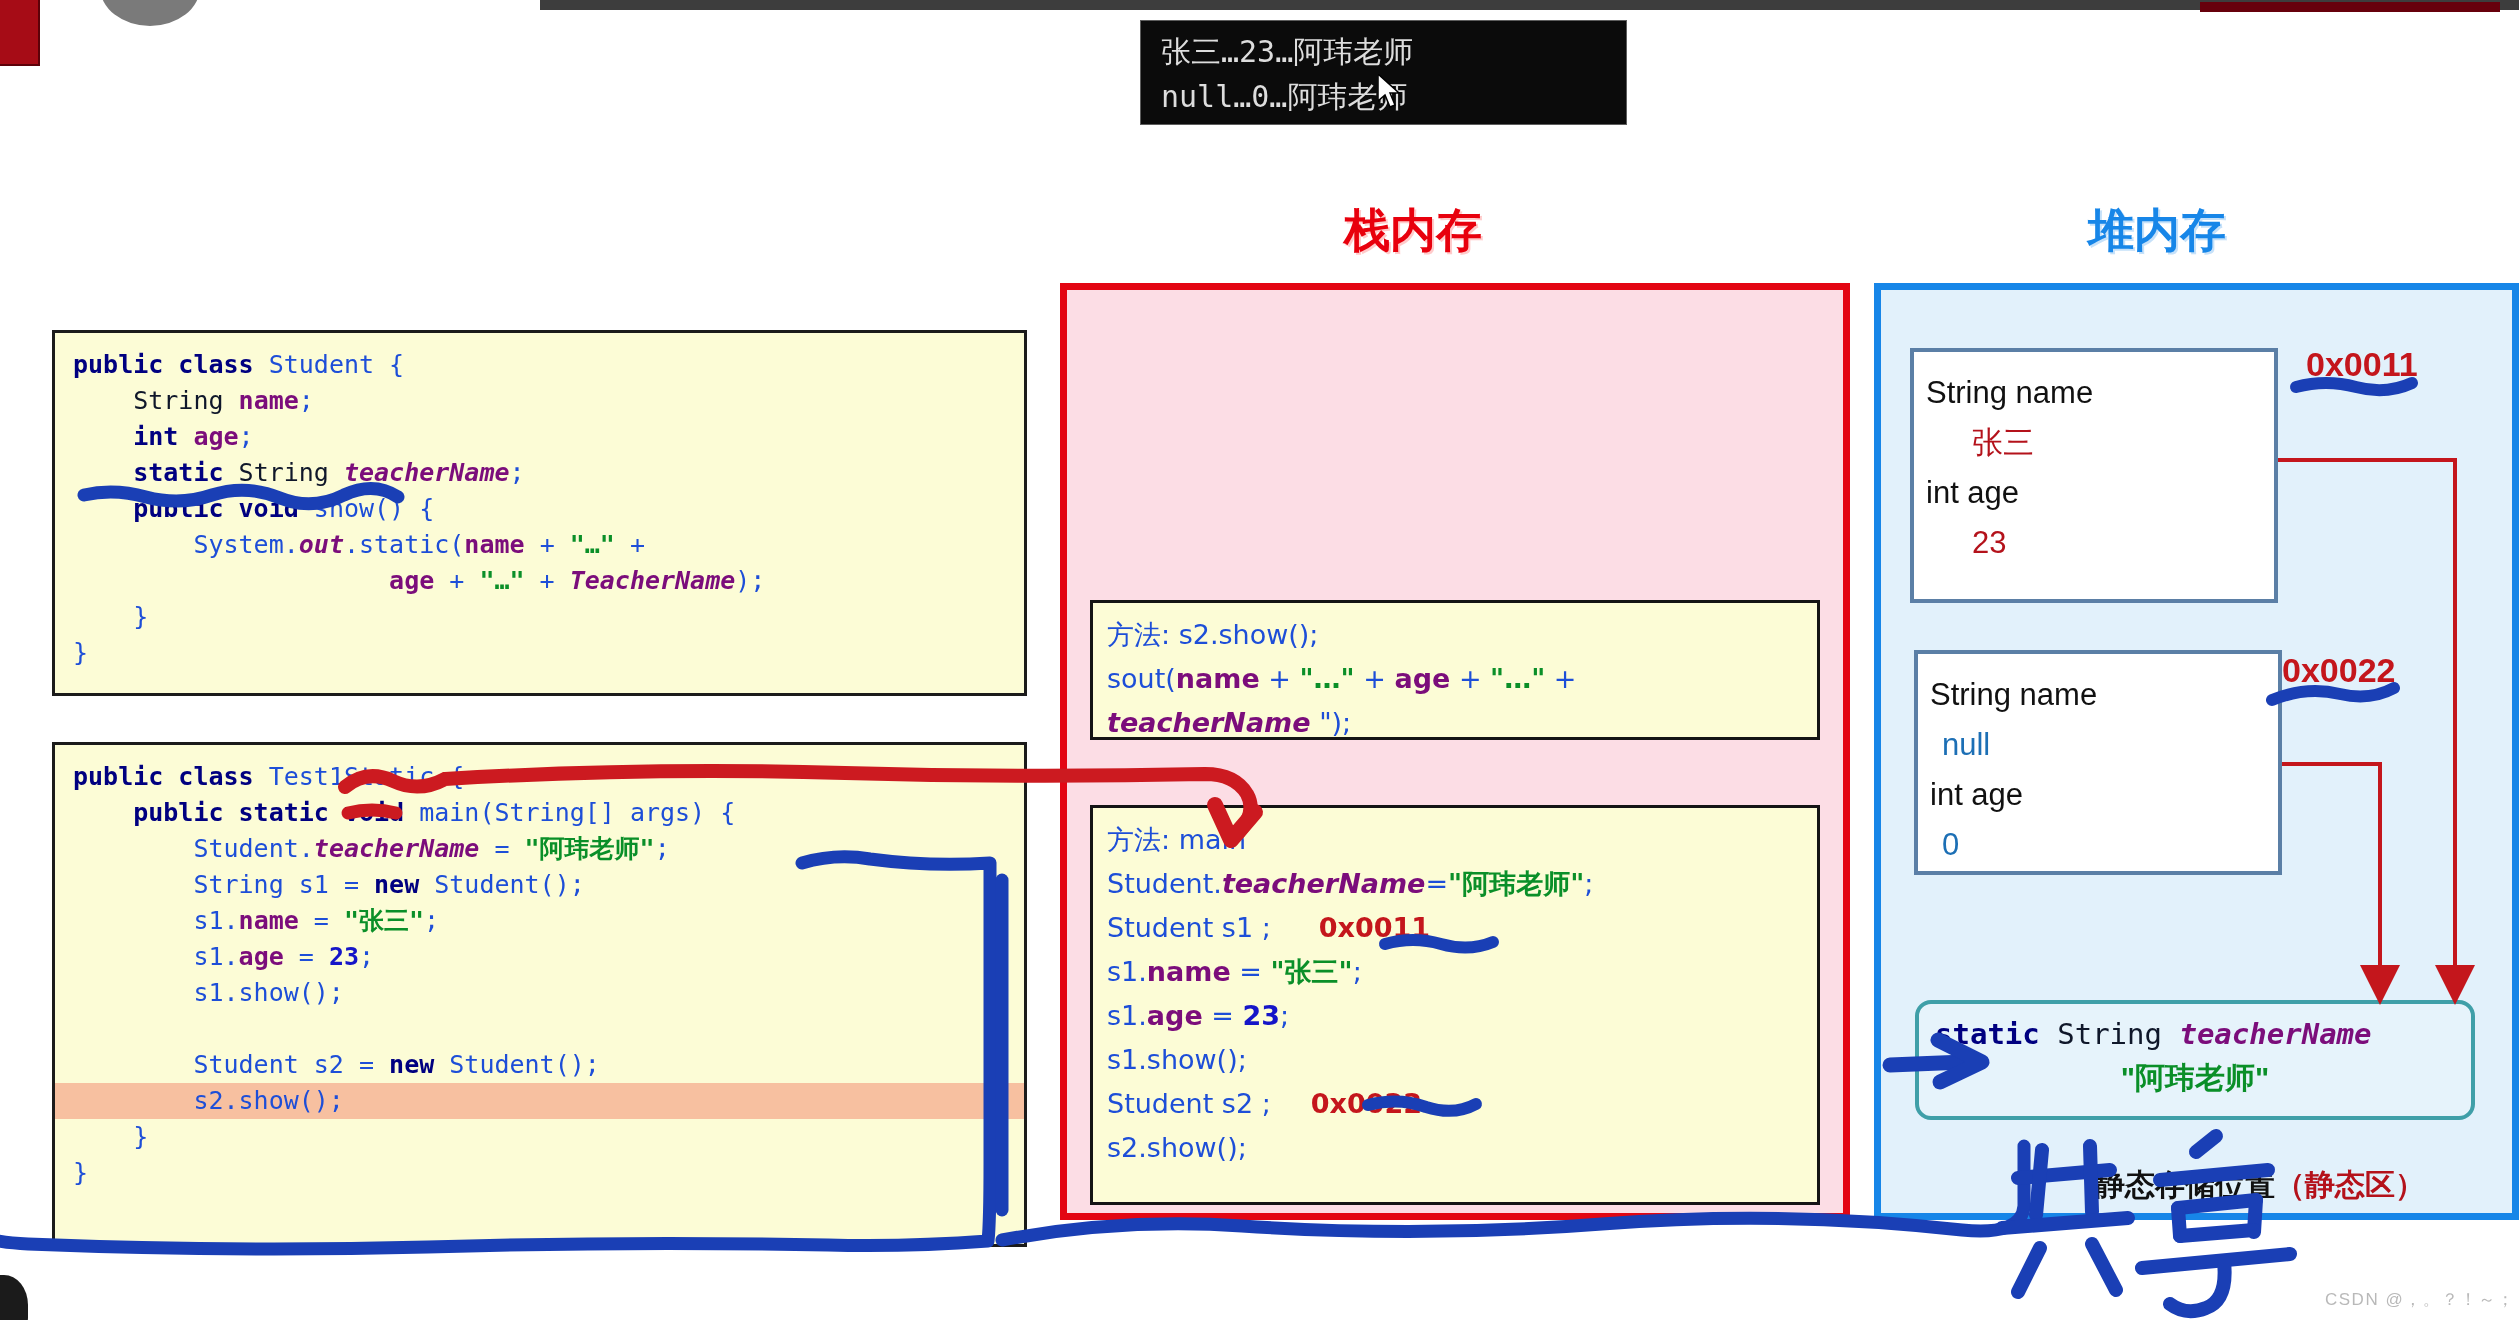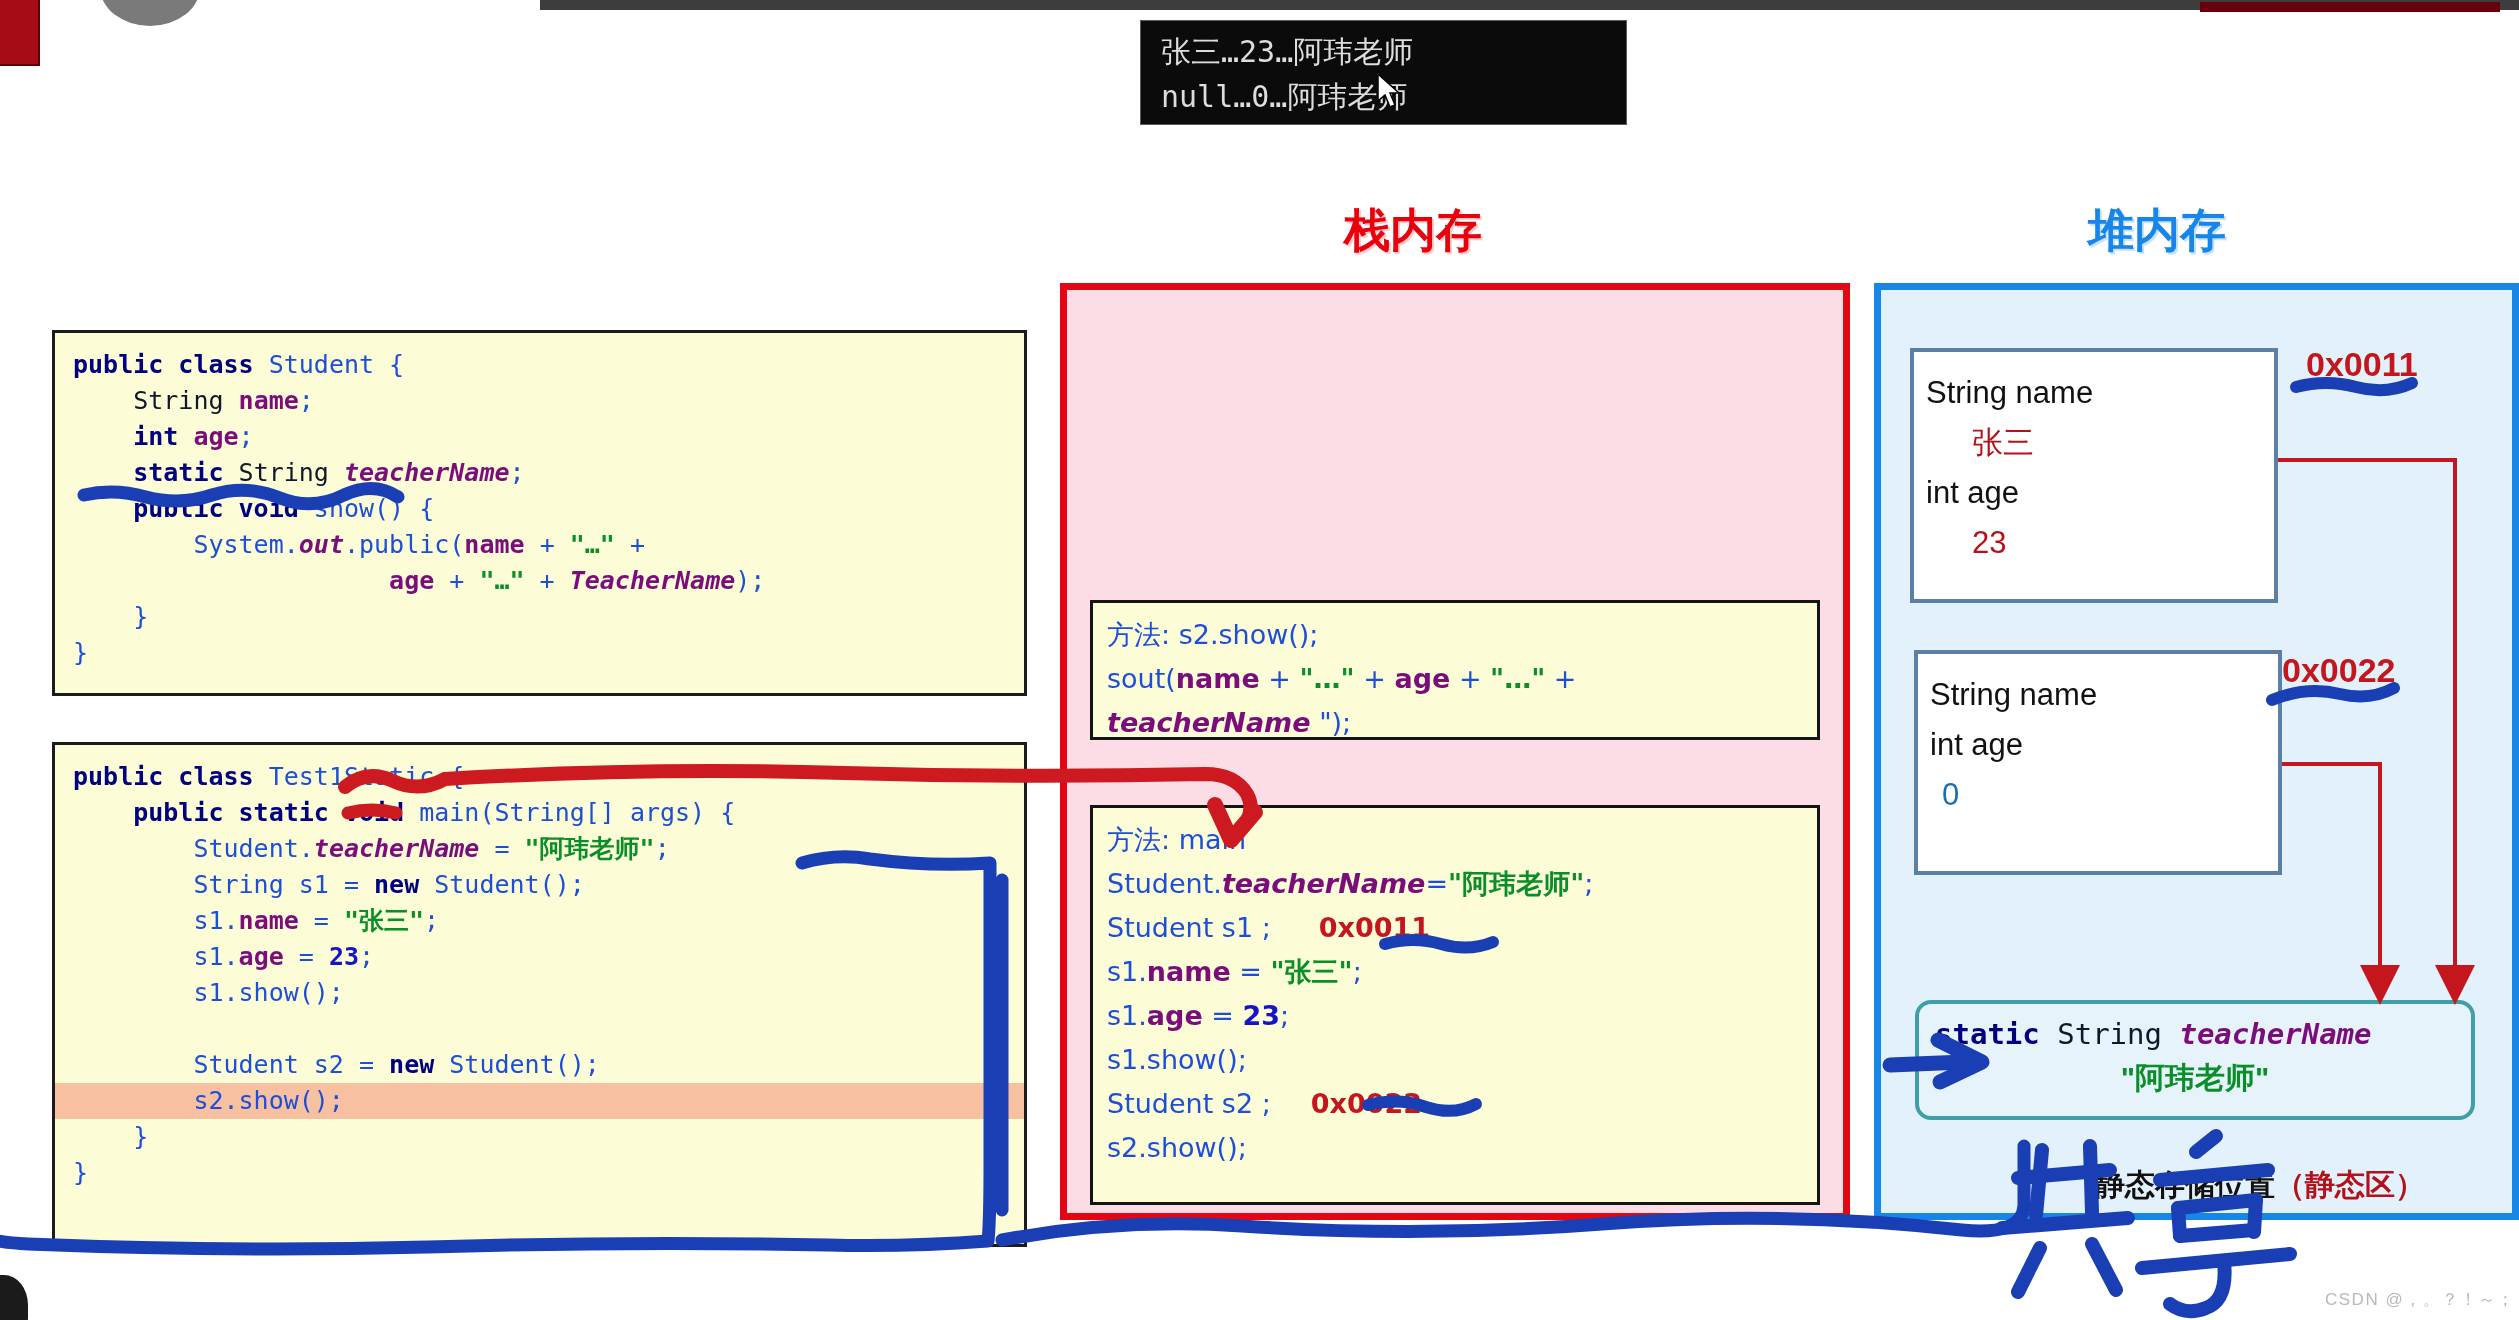--- a/index.html
+++ b/index.html
@@ -164,21 +164,21 @@
   </div>
 
   <div id="stack-heading" class="section-heading">栈内存</div>
   <div id="heap-heading" class="section-heading">堆内存</div>
 
   <div id="code-student" class="code-box"><span class="kw">public class</span><span class="pln"> Student {</span>
 <span class="type">    String </span><span class="fld">name</span><span class="pln">;</span>
 <span class="kw">    int </span><span class="fld">age</span><span class="pln">;</span>
 <span class="kw">    static </span><span class="type">String </span><span class="itl">teacherName</span><span class="pln">;</span>
 <span class="kw">    public void </span><span class="pln">show() {</span>
-<span class="pln">        System.</span><span class="itl">out</span><span class="pln">.public(</span><span class="fld">name</span><span class="pln"> + </span><span class="str">"…"</span><span class="pln"> + </span>
+<span class="pln">        System.</span><span class="itl">out</span><span class="pln">.static(</span><span class="fld">name</span><span class="pln"> + </span><span class="str">"…"</span><span class="pln"> + </span>
 <span class="fld">                     age</span><span class="pln"> + </span><span class="str">"…"</span><span class="pln"> + </span><span class="itl">TeacherName</span><span class="pln">);</span>
 <span class="pln">    }</span>
 <span class="pln">}</span></div>
 
   <div id="code-test" class="code-box"><span class="kw">public class</span><span class="pln"> Test1Static {</span>
 <span class="kw">    public static void </span><span class="pln">main(String[] args) {</span>
 <span class="pln">        Student.</span><span class="itl">teacherName</span><span class="pln"> = </span><span class="str">"阿玮老师"</span><span class="pln">;</span>
 <span class="pln">        String s1 = </span><span class="kw">new</span><span class="pln"> Student();</span>
 <span class="pln">        s1.</span><span class="fld">name</span><span class="pln"> = </span><span class="str">"张三"</span><span class="pln">;</span>
 <span class="pln">        s1.</span><span class="fld">age</span><span class="pln"> = </span><span class="num">23</span><span class="pln">;</span>
@@ -208,20 +208,21 @@
   <div id="obj-1" class="obj-box">
     <div>String name</div>
     <span class="val-red">张三</span>
     <div>int age</div>
     <span class="val-red">23</span>
   </div>
   <div id="addr-0011" class="addr-label">0x0011</div>
 
   <div id="obj-2" class="obj-box">
     <div>String name</div>
+    <span class="val-blue">null</span>
     <div>int age</div>
     <span class="val-blue">0</span>
   </div>
   <div id="addr-0022" class="addr-label">0x0022</div>
 
   <div id="static-box"><span class="kw">static</span><span class="type"> String </span><span class="itl">teacherName</span><span class="sv">"阿玮老师"</span></div>
   <div id="static-caption"><span>静态存储位置</span><span class="redzone">（静态区）</span></div>
 
   <svg id="ink" viewBox="0 0 2519 1320">
     <defs>

